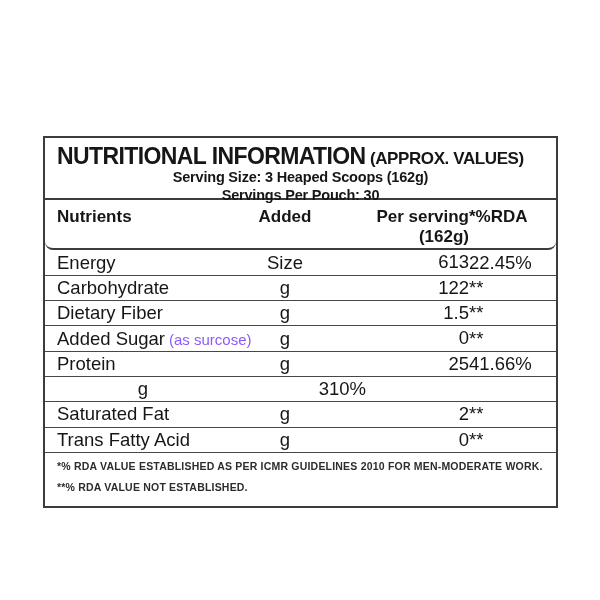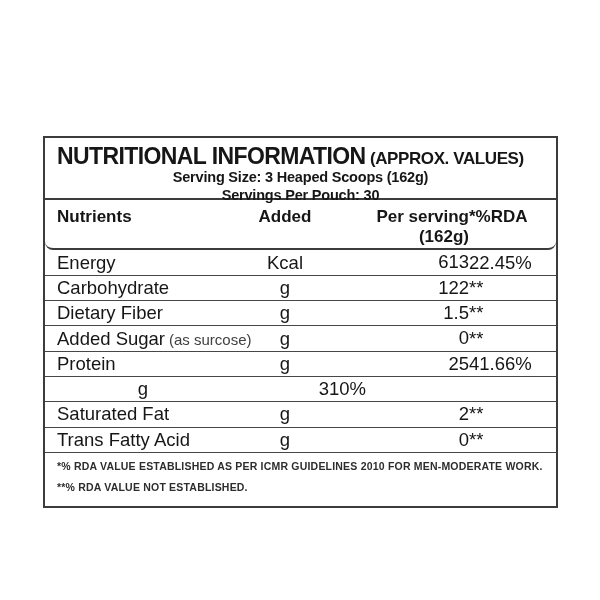--- a/index.html
+++ b/index.html
@@ -74,21 +74,21 @@
   .c-unit { text-align: center; }
   .c-per  { text-align: right; line-height: 1.2; }
   .c-rda  { text-align: left; padding-right: 14px; }
   .data-row {
     box-sizing: border-box;
     height: 26.3px;
     border-bottom: 1.6px solid #474747;
     font-size: 18.5px;
   }
   .data-row:last-of-type { border-bottom: 1.8px solid #3c3c3c; }
-  .note { font-size: 15px; margin-left: 4px; color: #404040; }
+  .note { font-size: 15px; margin-left: 4px; color: #8b5cf6; }
   .footnotes {
     box-sizing: border-box;
     flex: 1;
     padding: 7px 12px 4px 12px;
     font-size: 10.5px;
     font-weight: bold;
     letter-spacing: 0.2px;
     color: #2d2d2d;
   }
   .footnotes .fnote { margin-bottom: 9px; }
@@ -112,21 +112,21 @@
       <div class="c-unit">Added</div>
       <div class="c-per">
         <div>Per serving</div>
         <div>(162g)</div>
       </div>
       <div class="c-rda">*%RDA</div>
     </div>
 
     <div class="row data-row">
       <div class="c-nutrient"><span>Energy</span><span class="note"></span></div>
-      <div class="c-unit">Kcal</div>
+      <div class="c-unit">Size</div>
       <div class="c-per">613</div>
       <div class="c-rda">22.45%</div>
     </div>
 
     <div class="row data-row">
       <div class="c-nutrient"><span>Carbohydrate</span><span class="note"></span></div>
       <div class="c-unit">g</div>
       <div class="c-per">122</div>
       <div class="c-rda">**</div>
     </div>

